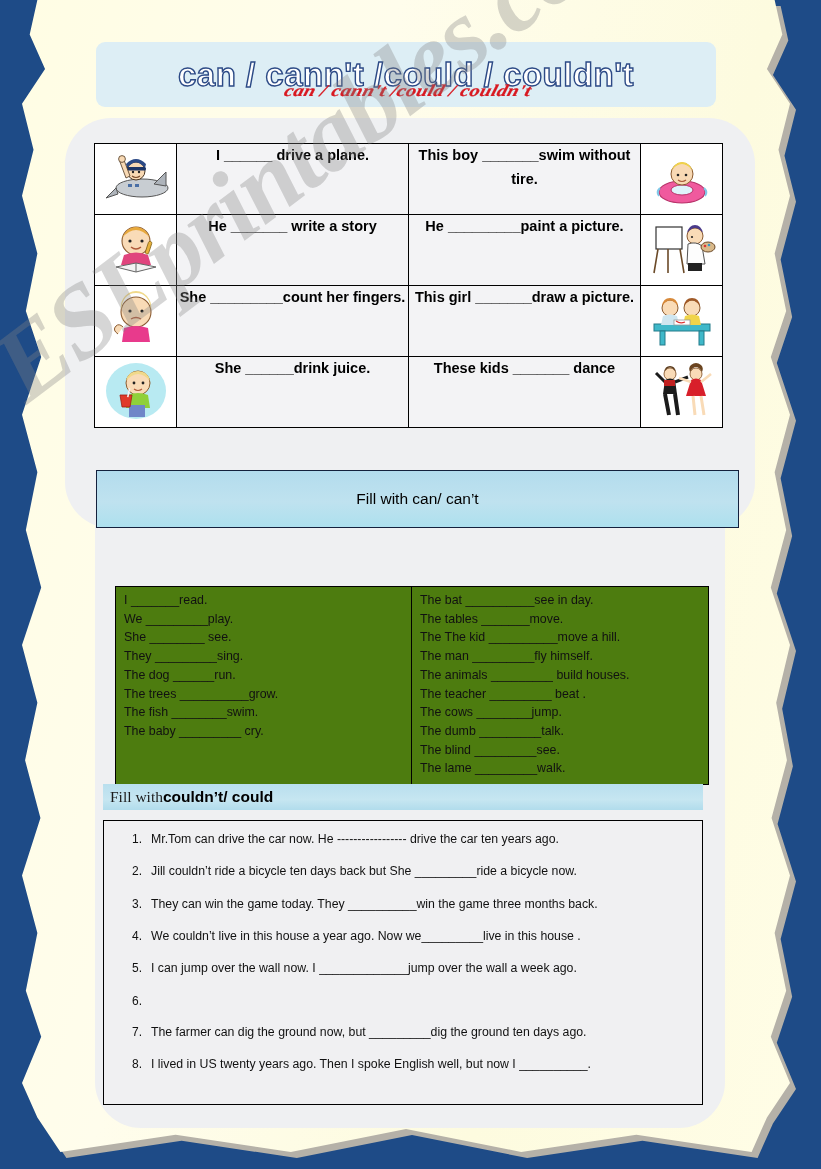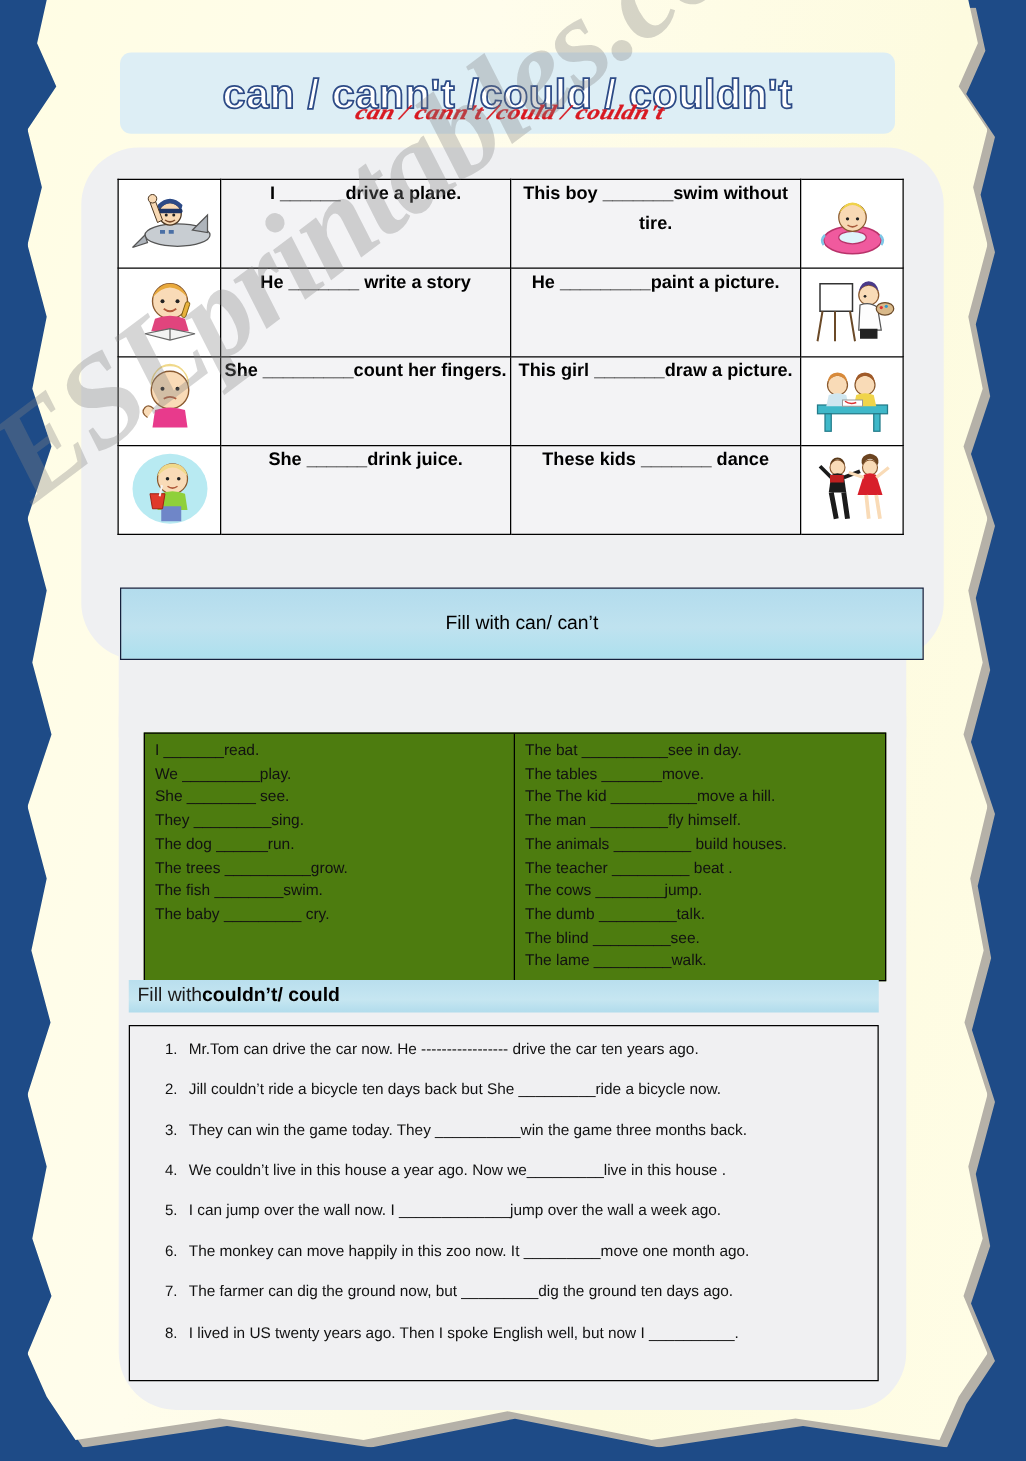--- a/index.html
+++ b/index.html
@@ -113,21 +113,21 @@
     font-size:12.4px;color:#111;line-height:1.51;white-space:nowrap;
     font-family:"Liberation Sans",sans-serif;
   }
 
   
   .sub-banner{
     position:absolute;left:103px;top:784px;width:600px;height:26px;
     background:linear-gradient(180deg,#b9dfee 0%,#c6e6f1 60%,#b1dcec 100%);
     display:flex;align-items:center;padding-left:7px;box-sizing:border-box;
   }
-  .sub-banner .t{font-size:15.5px;color:#1b1b1b;font-family:Liberation Sans, sans-serif;}
+  .sub-banner .t{font-size:15.5px;color:#1b1b1b;font-family:Liberation Serif, serif;}
   .sub-banner .b{font-size:15.5px;font-weight:bold;color:#000;}
 
   
   .num-box{
     position:absolute;left:103px;top:820px;width:600px;height:285px;
     border:1.3px solid #000;background:#f0f0f2;box-sizing:border-box;
     padding:11px 10px 0 10px;
   }
   .num-row{display:flex;margin-bottom:17px;}
   .num-idx{
@@ -351,21 +351,20 @@
     <div class="num-row">
       <div class="num-idx">4.</div>
       <div class="num-txt">We  couldn’t  live in this house a year ago. Now  we_________live in this house .</div>
     </div>
     <div class="num-row">
       <div class="num-idx">5.</div>
       <div class="num-txt">I can jump over the wall now. I _____________jump over the wall a week ago.</div>
     </div>
     <div class="num-row">
       <div class="num-idx">6.</div>
-      <div class="num-txt">The monkey can move  happily in this zoo now. It _________move one month ago.</div>
     </div>
     <div class="num-row">
       <div class="num-idx">7.</div>
       <div class="num-txt">The farmer can dig the ground now, but _________dig the ground ten days ago.</div>
     </div>
     <div class="num-row">
       <div class="num-idx">8.</div>
       <div class="num-txt">I lived in US twenty years ago. Then I spoke English well, but now I __________.</div>
     </div>
   </div>

